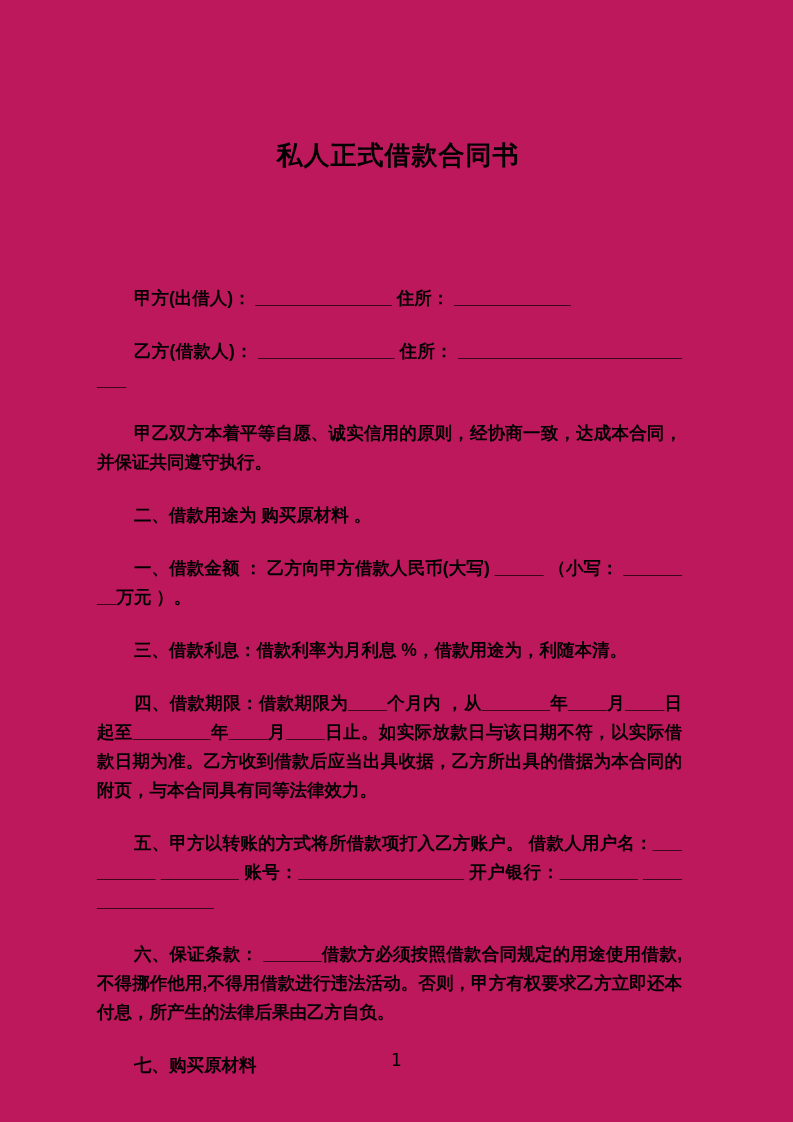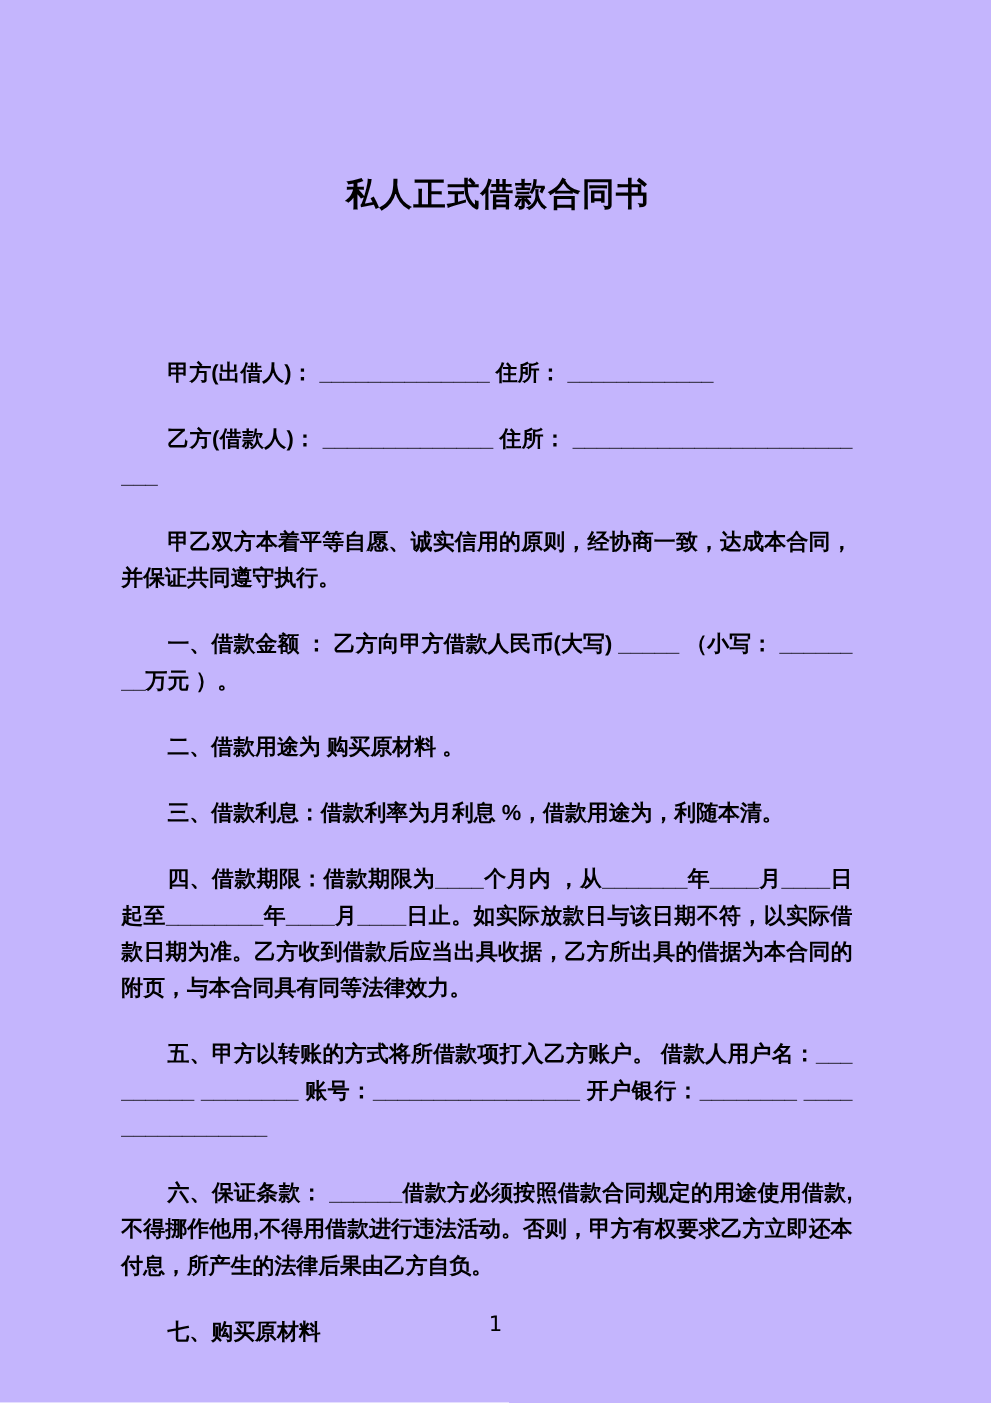--- a/index.html
+++ b/index.html
@@ -4,21 +4,21 @@
 <style>
   html, body {
     margin: 0;
     padding: 0;
     background: #ffffff;
   }
   .page {
     position: relative;
     width: 793px;
     height: 1122px;
-    background: #c4b5fd;
+    background: #be185d;
     color: #000000;
     font-family: "Liberation Sans", "DejaVu Sans", sans-serif;
     overflow: hidden;
     margin: 0 auto;
   }
   .content {
     position: absolute;
     left: 97px;
     top: 0;
     width: 602px;
@@ -61,23 +61,23 @@
   <div class="content">
 
     <h1 class="doc-title">私人正式借款合同书</h1>
 
     <p class="para">甲方(出借人)： ______________  住所： ____________</p>
 
     <p class="para">乙方(借款人)： ______________  住所： __________________________</p>
 
     <p class="para">甲乙双方本着平等自愿、诚实信用的原则，经协商一致，达成本合同，并保证共同遵守执行。</p>
 
+    <p class="para">二、借款用途为 购买原材料 。</p>
+
     <p class="para">一、借款金额 ： 乙方向甲方借款人民币(大写)  _____ （小写： ________万元 ）。</p>
-
-    <p class="para">二、借款用途为 购买原材料 。</p>
 
     <p class="para">三、借款利息：借款利率为月利息 %，借款用途为，利随本清。</p>
 
     <p class="para">四、借款期限：借款期限为____个月内  ，从_______年____月____日起至________年____月____日止。如实际放款日与该日期不符，以实际借款日期为准。乙方收到借款后应当出具收据，乙方所出具的借据为本合同的附页，与本合同具有同等法律效力。</p>
 
     <p class="para">五、甲方以转账的方式将所借款项打入乙方账户。 借款人用户名：_________ ________ 账号：_________________  开户银行：________ ________________</p>
 
     <p class="para">六、保证条款： ______借款方必须按照借款合同规定的用途使用借款,不得挪作他用,不得用借款进行违法活动。否则，甲方有权要求乙方立即还本付息，所产生的法律后果由乙方自负。</p>
 
     <p class="para">七、购买原材料</p>

